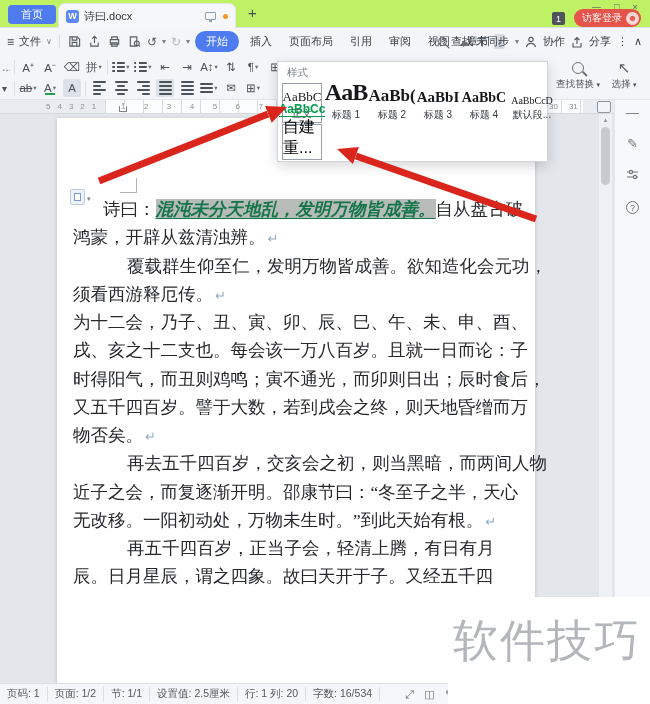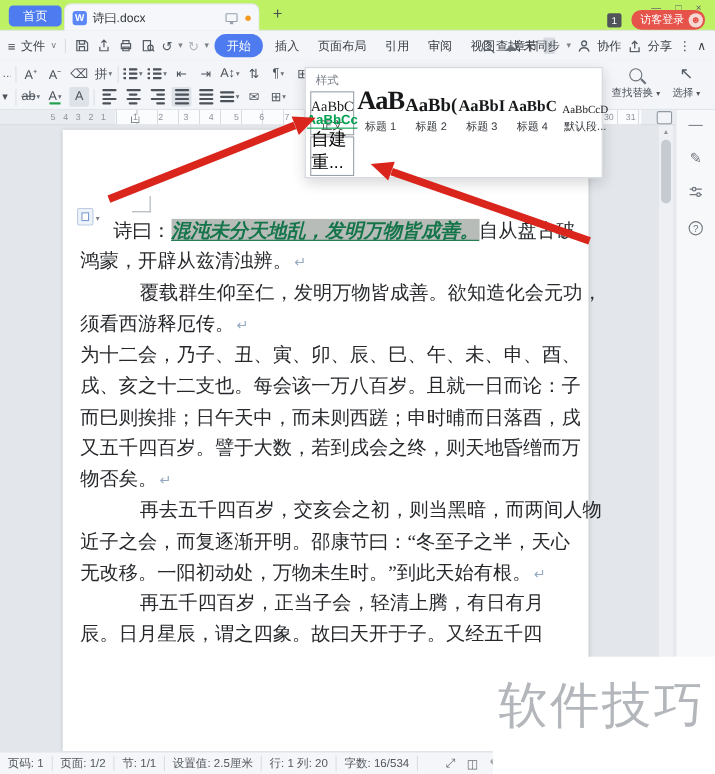--- a/index.html
+++ b/index.html
@@ -372,21 +372,21 @@
   <div class="paste"></div>
   <div class="paste-caret">▾</div>
 
   <div class="doc">
     <div class="ln first"><span>诗曰：</span><span class="sel">混沌未分天地乱，发明万物皆成善。</span><span>自从盘古破</span></div>
     <div class="ln"><span>鸿蒙，开辟从兹清浊辨。</span><span class="pmark">↵</span></div>
     <div class="ln ind"><span>覆载群生仰至仁，发明万物皆成善。欲知造化会元功，</span></div>
     <div class="ln"><span>须看西游释厄传。</span><span class="pmark">↵</span></div>
     <div class="ln"><span>为十二会，乃子、丑、寅、卯、辰、巳、午、未、申、酉、</span></div>
     <div class="ln"><span>戌、亥之十二支也。每会该一万八百岁。且就一日而论：子</span></div>
-    <div class="ln"><span>而巳则挨排；日午天中，而未则西蹉；申时晡而日落酉，戌</span></div>
+    <div class="ln"><span>时得阳气，而丑则鸡鸣；寅不通光，而卯则日出；辰时食后，</span></div>
     <div class="ln"><span>又五千四百岁。譬于大数，若到戌会之终，则天地昏缯而万</span></div>
     <div class="ln"><span>物否矣。</span><span class="pmark">↵</span></div>
     <div class="ln ind"><span>再去五千四百岁，交亥会之初，则当黑暗，而两间人物</span></div>
     <div class="ln"><span>近子之会，而复逐渐开明。邵康节曰：“冬至子之半，天心</span></div>
     <div class="ln"><span>无改移。一阳初动处，万物未生时。”到此天始有根。</span><span class="pmark">↵</span></div>
     <div class="ln ind"><span>再五千四百岁，正当子会，轻清上腾，有日有月</span></div>
     <div class="ln"><span>辰。日月星辰，谓之四象。故曰天开于子。又经五千四</span></div>
   </div>
 
   <div class="scrollbar">

